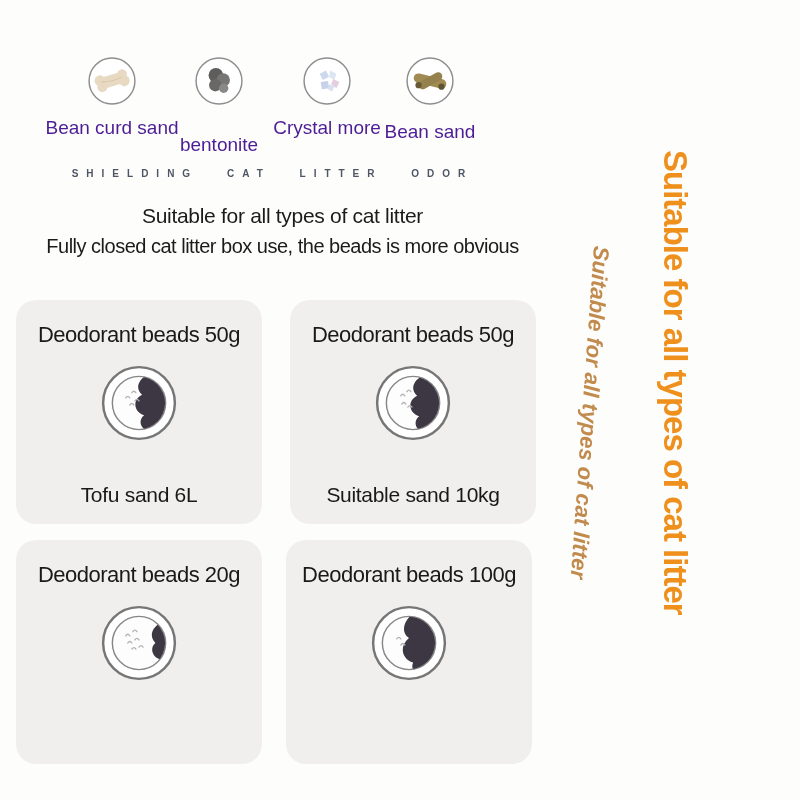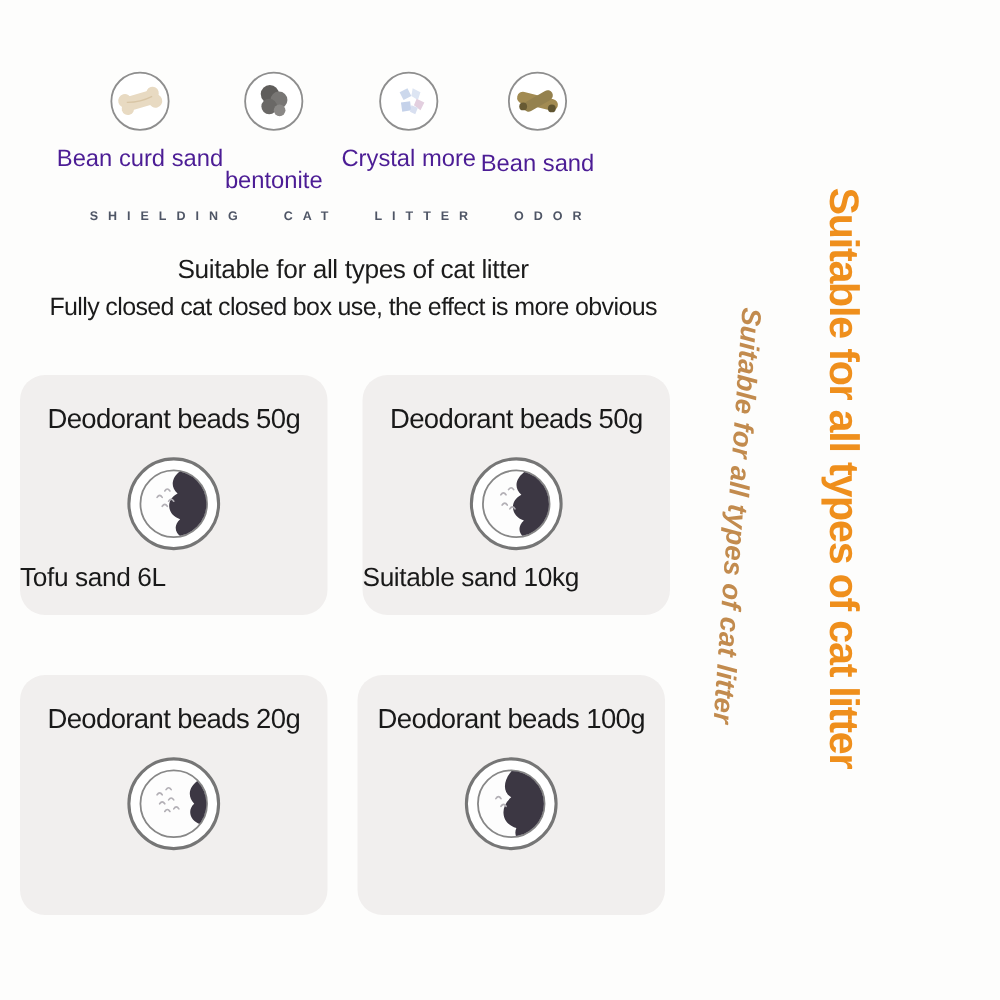--- a/index.html
+++ b/index.html
@@ -27,30 +27,30 @@
     letter-spacing:8px;word-spacing:18px;white-space:nowrap;
   }
 
   
   .headline{position:absolute;top:204px;left:0;width:565px;text-align:center;}
   .headline .l1{font-size:21px;letter-spacing:-0.3px;white-space:nowrap;margin-bottom:7px;}
   .headline .l2{font-size:20px;letter-spacing:-0.5px;white-space:nowrap;}
 
   
   .card{
-    position:absolute;width:246px;height:192px;background:#f1efee;border-radius:20px;
+    position:absolute;width:246px;height:224px;background:#f1efee;border-radius:20px;
     display:flex;flex-direction:column;align-items:center;
   }
   #card-0{left:16px;top:300px;}
   #card-1{left:290px;top:300px;}
   #card-2{left:16px;top:540px;}
   #card-3{left:286px;top:540px;}
   .card-title{margin-top:22px;font-size:22px;letter-spacing:-0.5px;white-space:nowrap;color:#191919;}
   .card-icon{margin-top:14px;width:82px;height:82px;}
-  .card-sand{position:absolute;bottom:17px;width:100%;text-align:left;font-size:21px;letter-spacing:-0.3px;color:#191919;}
+  .card-sand{position:absolute;bottom:17px;width:100%;text-align:center;font-size:21px;letter-spacing:-0.3px;color:#191919;}
 
   
   .side-large{
     position:absolute;left:649px;top:150px;height:660px;
     writing-mode:vertical-rl;
     font-size:33px;font-weight:bold;letter-spacing:-1px;line-height:52px;
     color:#ef8f1c;white-space:nowrap;
   }
   .side-small{
     position:absolute;left:586px;top:246px;height:470px;
@@ -109,21 +109,21 @@
     <circle cx="13" cy="28" r="3" fill="#675a33"></circle>
     <circle cx="35" cy="29.5" r="3" fill="#5f5430"></circle>
   </svg>
   <div class="type-label">Bean sand</div>
 </div>
 
 <div class="tagline">SHIELDING CAT LITTER ODOR</div>
 
 <div class="headline">
   <div class="l1">Suitable for all types of cat litter</div>
-  <div class="l2">Fully closed cat closed box use, the effect is more obvious</div>
+  <div class="l2">Fully closed cat litter box use, the beads is more obvious</div>
 </div>
 
 <div class="card" id="card-0">
   <div class="card-title">Deodorant beads 50g</div>
   <svg class="card-icon" viewBox="0 0 80 80">
     <clipPath id="clip0">
         <circle cx="40" cy="40" r="25.5"></circle>
       </clipPath>
     <circle cx="40" cy="40" r="35" fill="#ffffff" stroke="#767676" stroke-width="2.4"></circle>
     <circle cx="40" cy="40" r="26" fill="#fdfdfd" stroke="#878787" stroke-width="1.4"></circle>

